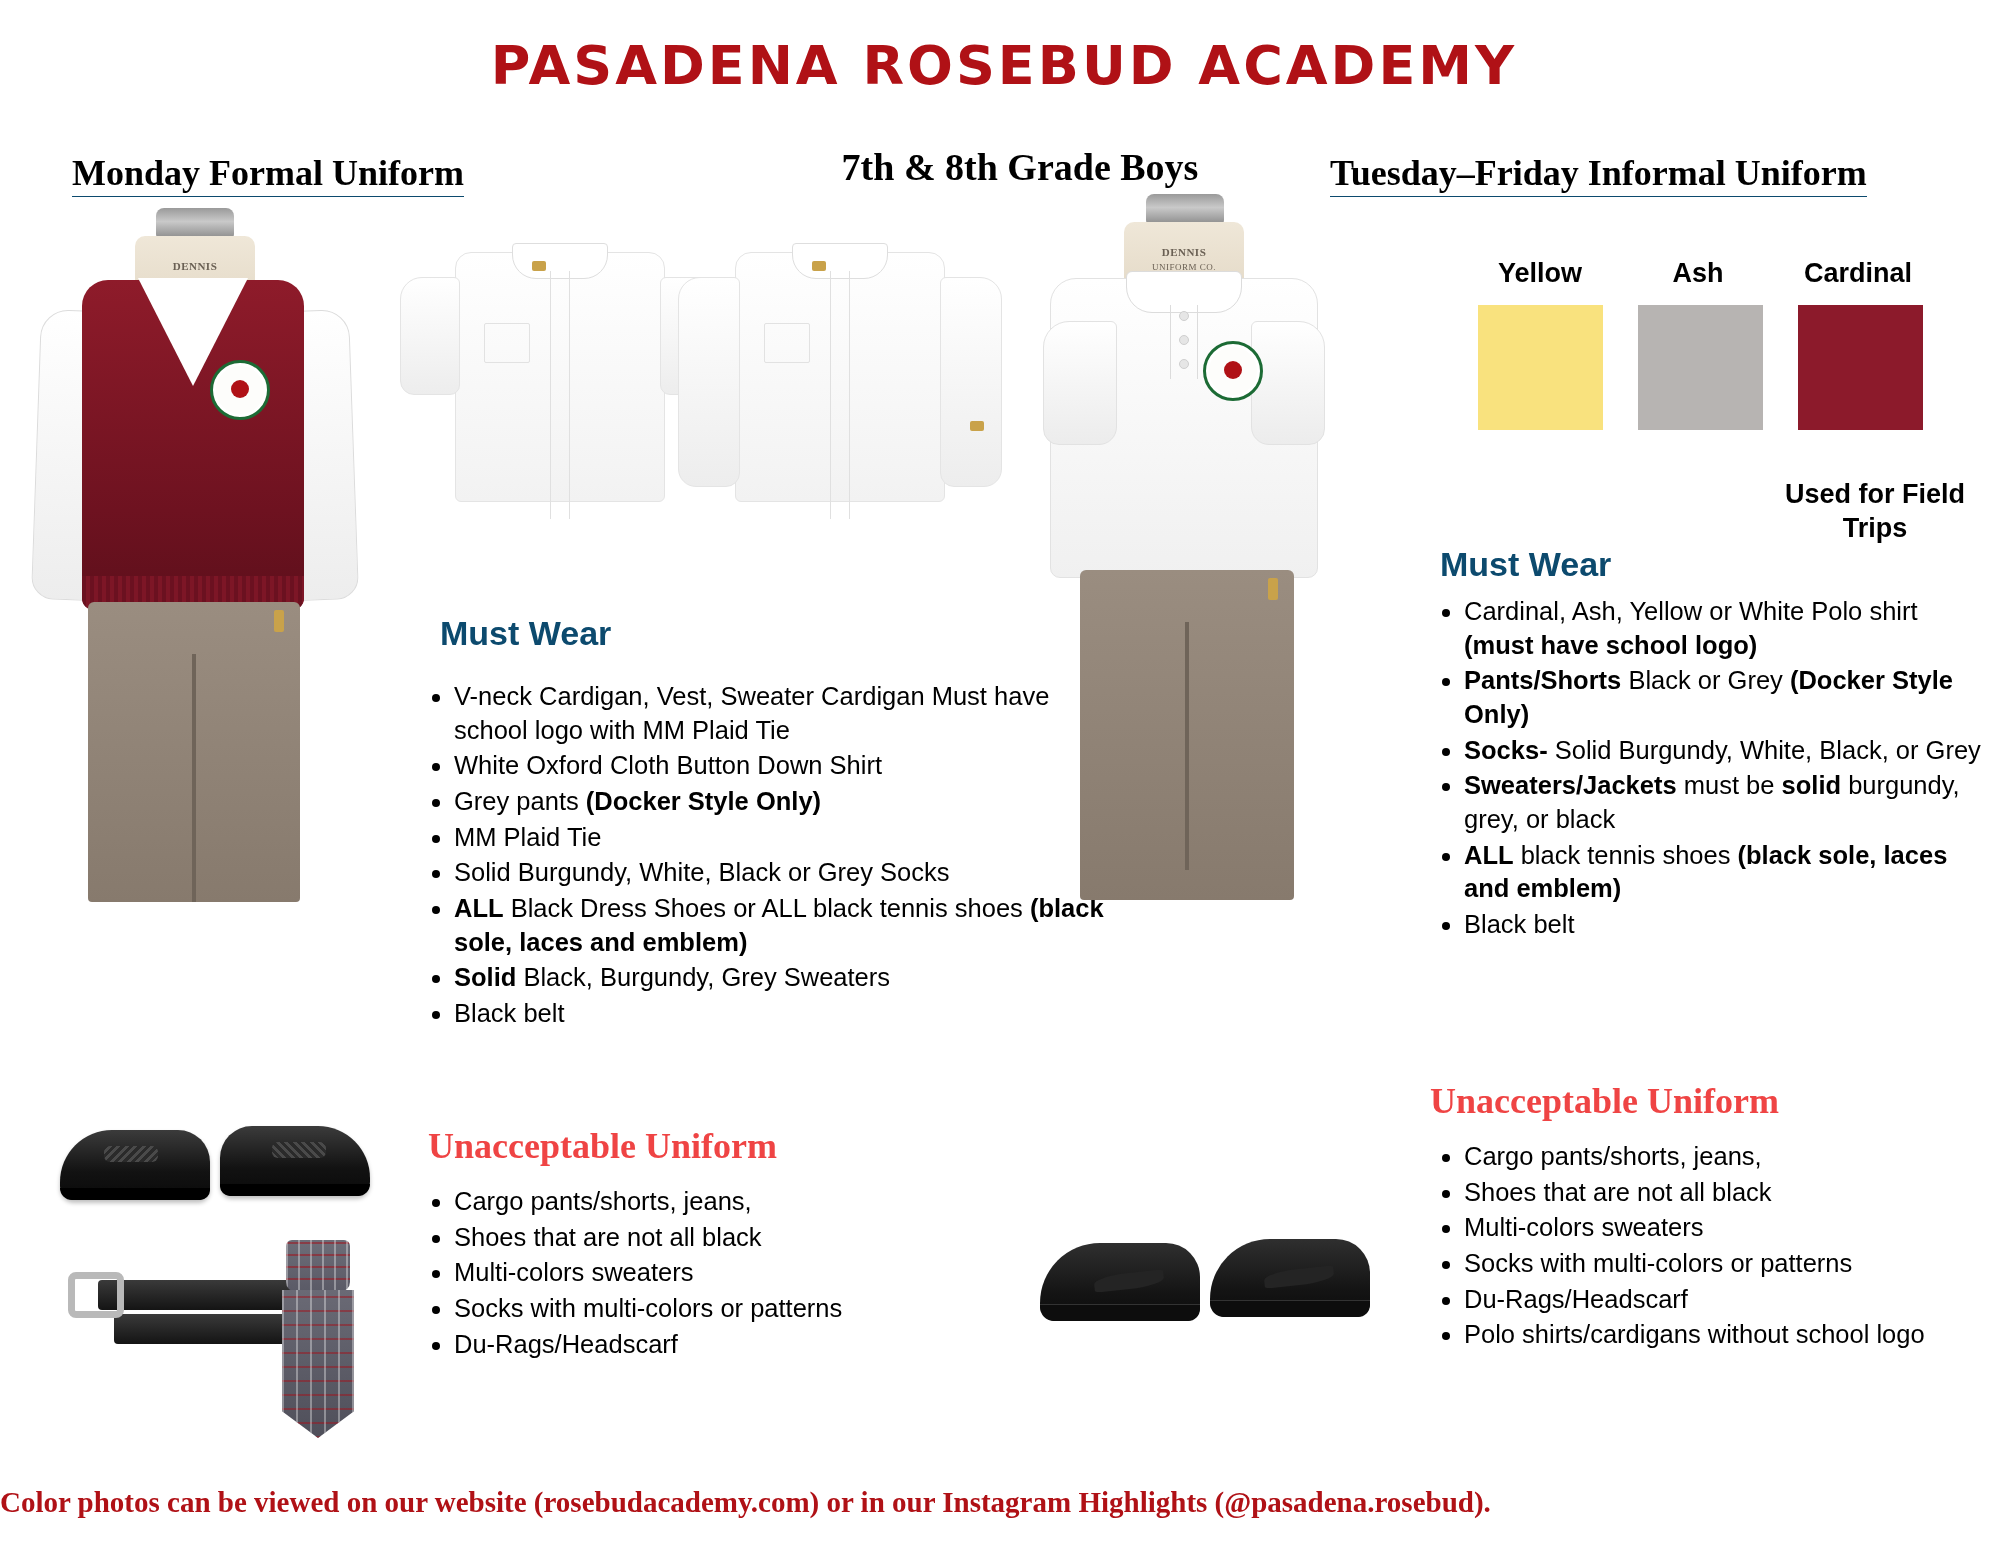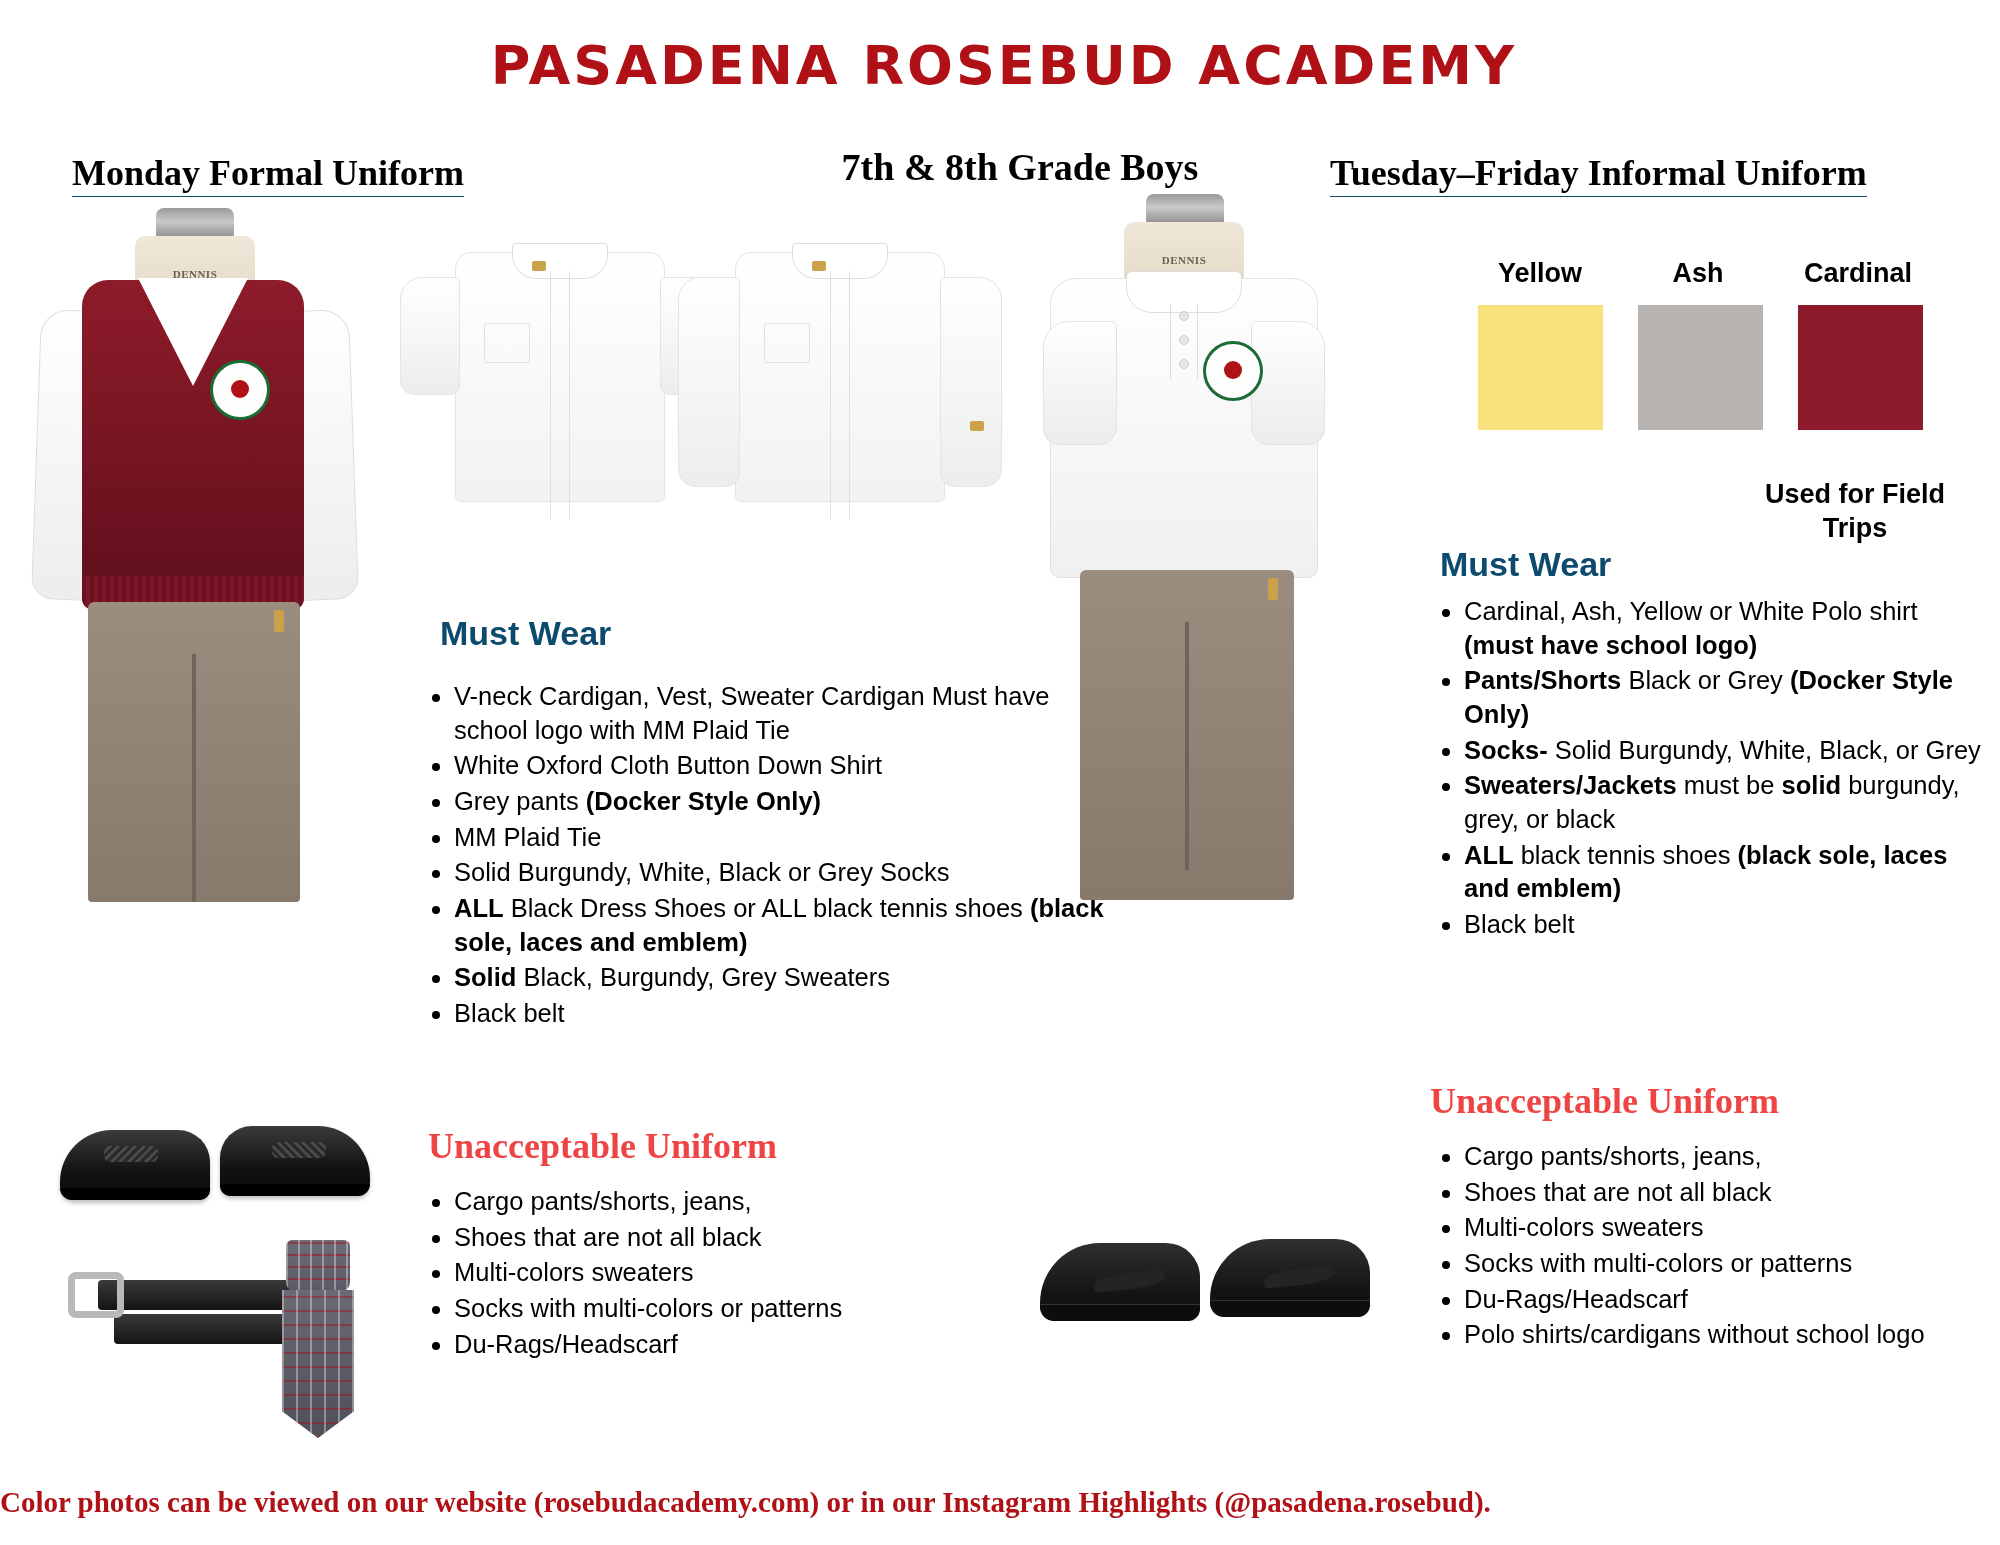--- a/index.html
+++ b/index.html
@@ -107,20 +107,21 @@
     width: 125px;
     height: 125px;
   }
   .swatch-note {
     position: absolute;
     font-weight: bold;
     font-size: 27px;
     text-align: center;
     width: 190px;
     line-height: 1.25;
+    margin-left: 20px;
   }
 
   
   .art { position: absolute; }
 
   
   .mann-head {
     position: absolute;
     width: 78px;
     height: 30px;
@@ -131,21 +132,21 @@
     position: absolute;
     width: 120px;
     height: 96px;
     background: linear-gradient(#efe7d8, #e0d5c1);
     border-radius: 10px 10px 40px 40px / 10px 10px 22px 22px;
     text-align: center;
     font-family: "Liberation Serif", serif;
     color: #6a6054;
     font-size: 9px;
     line-height: 1.5;
-    padding-top: 30px;
+    padding-top: 22px;
     box-sizing: border-box;
     letter-spacing: 0.5px;
   }
   .mann-body .l1 { font-weight: bold; font-size: 11px; }
 
   
   #outfit1 { left: 30px; top: 250px; width: 330px; height: 650px; }
   .sleeve {
     position: absolute; top: 60px; width: 66px; height: 290px;
     background: linear-gradient(#ffffff, #ededed);

